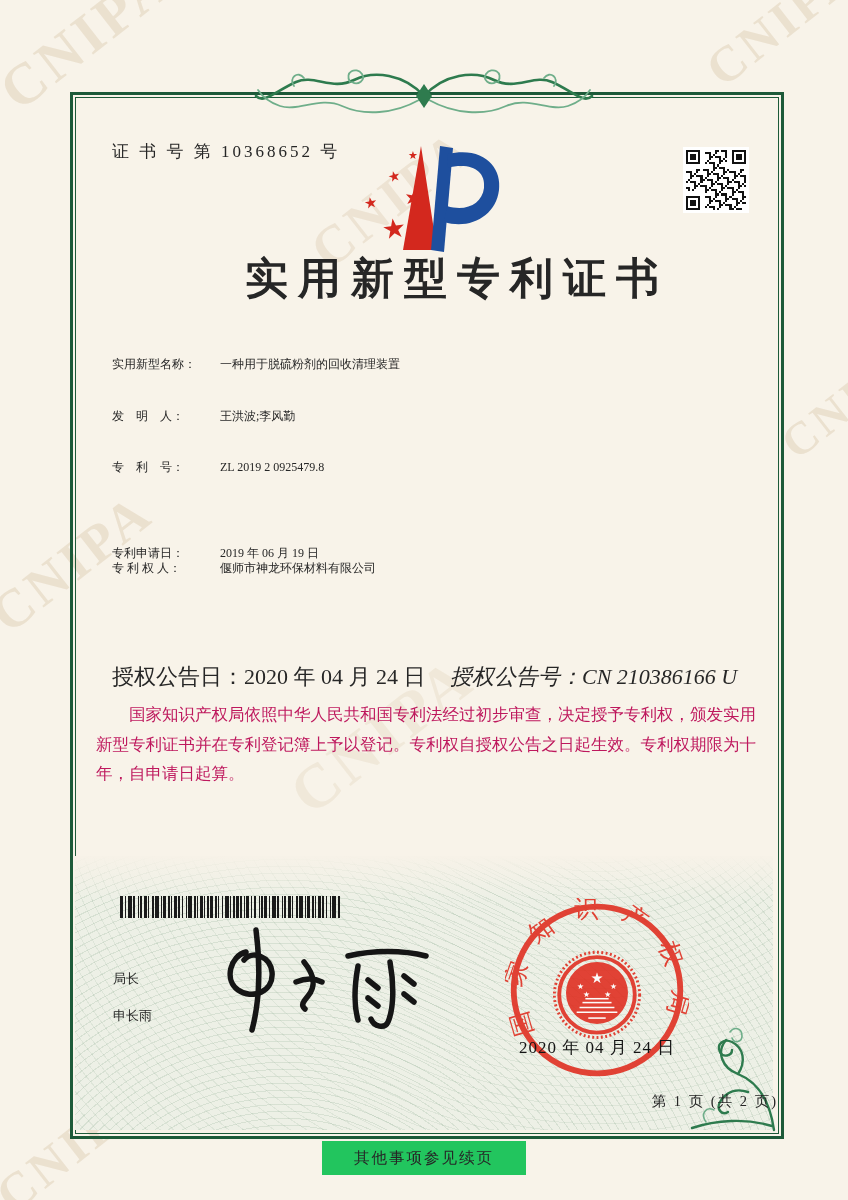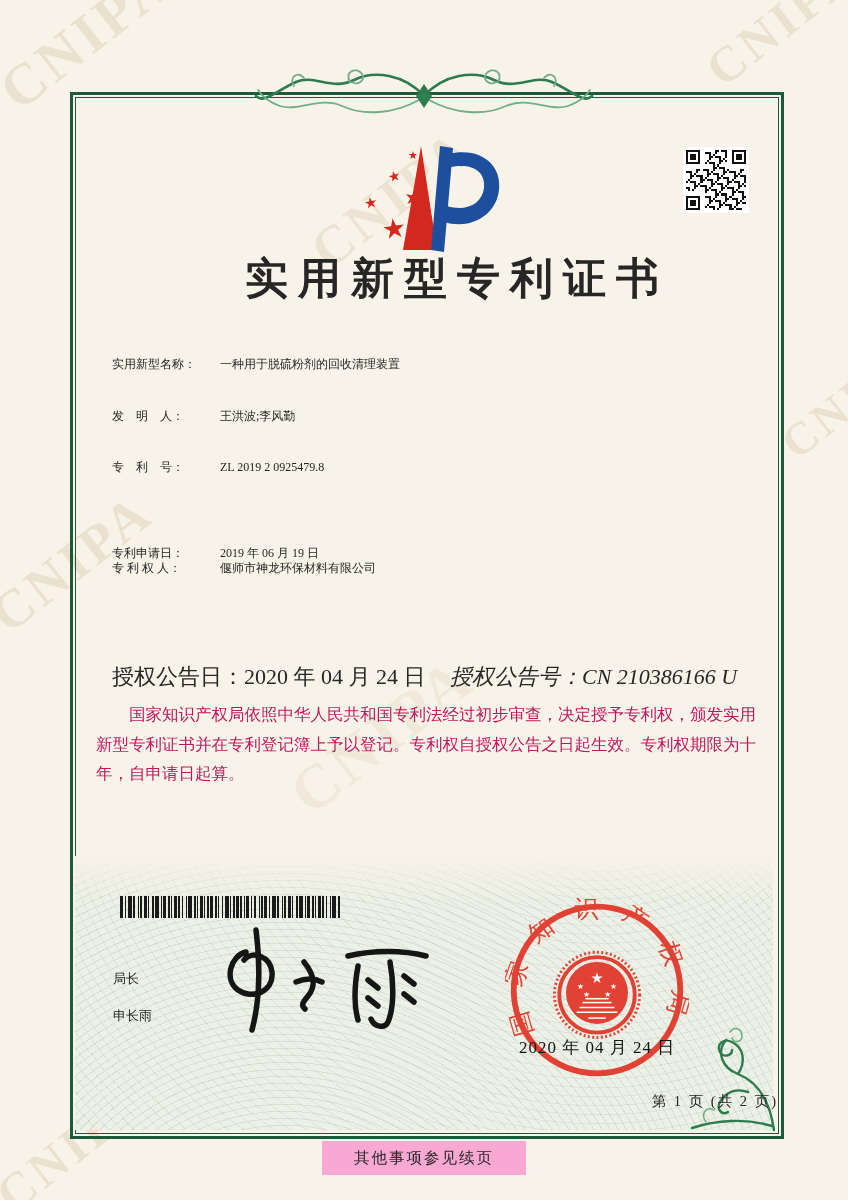--- a/index.html
+++ b/index.html
@@ -72,21 +72,21 @@
   .director{position:absolute;left:113px;top:960px;font-size:13px;line-height:37px;z-index:4;}
   .signature{position:absolute;left:208px;top:922px;z-index:4;}
 
   .seal{position:absolute;left:505px;top:898px;width:184px;height:184px;z-index:3;}
   .seal-date{position:absolute;left:514px;top:1036px;width:166px;text-align:center;
              font-size:17px;letter-spacing:1px;color:#141414;z-index:4;}
 
   .page-num{position:absolute;left:70px;width:708px;top:1092px;text-align:right;
             font-size:14.5px;letter-spacing:2px;z-index:4;}
   .cont-note{position:absolute;left:50%;transform:translateX(-50%);top:1141px;width:204px;
-             height:34px;line-height:34px;background:#f9a8d4;text-align:center;
+             height:34px;line-height:34px;background:#22c55e;text-align:center;
              font-size:15.5px;letter-spacing:2px;z-index:4;}
 
   .star{position:absolute;color:var(--accent_red);line-height:1;z-index:5;}
 </style>
 </head>
 <body>
 
 <div class="page">
 
   <span class="wm w1">CNIPA</span>
@@ -122,20 +122,21 @@
       <path d="M86,104 C60,96 30,98 6,106"></path>
       <path d="M52,52 C60,40 58,26 46,20 C38,16 30,22 34,30 C37,36 46,34 46,28"></path>
       <path d="M62,70 C50,66 40,70 34,80 C30,87 36,94 42,90"></path>
     </g>
     <g fill="none" stroke="var(--orn_green_light)" stroke-width="1.6" stroke-linecap="round">
       <path d="M44,10 C48,4 56,6 56,14 C56,20 48,22 46,16"></path>
       <path d="M20,100 C14,92 20,84 28,88"></path>
     </g>
   </svg>
 
+  <div class="cert-no">证 书 号 第 10368652 号</div>
 
   <div class="logo">
     <svg width="150" height="110" viewBox="0 0 150 110">
       <path d="M69,2 L85,106 L51,106 Z" fill="var(--accent_red)"></path>
       <path d="M88,2 L101,4 L92,108 L79,106 Z" fill="var(--logo_blue)"></path>
       <path d="M96,10 C132,2 150,24 147,46 C144,72 118,86 92,78 L95,62 C114,68 130,60 132,44 C134,26 118,18 95,24 Z" fill="var(--logo_blue)"></path>
     </svg>
     <span class="star" style="left:56px;top:6px;font-size:11px;">★</span>
     <span class="star" style="left:36px;top:26px;font-size:14px;transform:rotate(-14deg);">★</span>
     <span class="star" style="left:52px;top:44px;font-size:21px;transform:rotate(10deg);">★</span>

